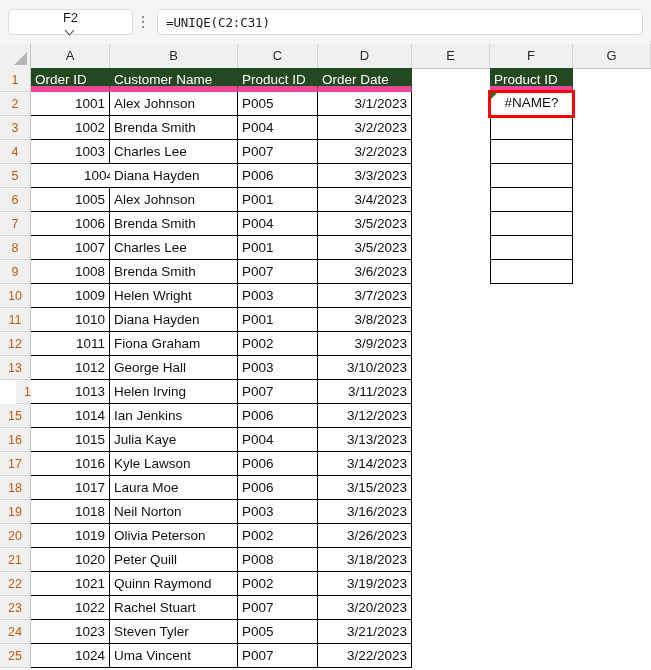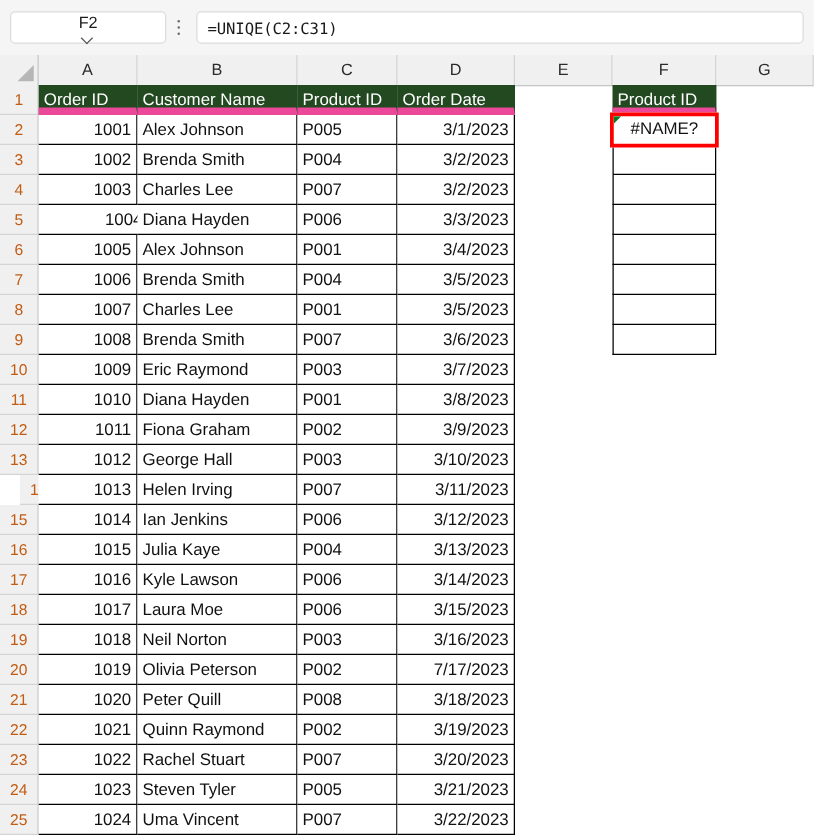--- a/index.html
+++ b/index.html
@@ -320,21 +320,21 @@
       <div class="cell dcell right" style="left: 318px; width: 94px; top: 168px;">3/5/2023</div>
       <div class="cell dcell right" style="left: 31px; width: 79px; top: 192px;">1007</div>
       <div class="cell dcell left" style="left: 110px; width: 128px; top: 192px;">Charles Lee</div>
       <div class="cell dcell left" style="left: 238px; width: 80px; top: 192px;">P001</div>
       <div class="cell dcell right" style="left: 318px; width: 94px; top: 192px;">3/5/2023</div>
       <div class="cell dcell right" style="left: 31px; width: 79px; top: 216px;">1008</div>
       <div class="cell dcell left" style="left: 110px; width: 128px; top: 216px;">Brenda Smith</div>
       <div class="cell dcell left" style="left: 238px; width: 80px; top: 216px;">P007</div>
       <div class="cell dcell right" style="left: 318px; width: 94px; top: 216px;">3/6/2023</div>
       <div class="cell dcell right" style="left: 31px; width: 79px; top: 240px;">1009</div>
-      <div class="cell dcell left" style="left: 110px; width: 128px; top: 240px;">Eric Raymond</div>
+      <div class="cell dcell left" style="left: 110px; width: 128px; top: 240px;">Helen Wright</div>
       <div class="cell dcell left" style="left: 238px; width: 80px; top: 240px;">P003</div>
       <div class="cell dcell right" style="left: 318px; width: 94px; top: 240px;">3/7/2023</div>
       <div class="cell dcell right" style="left: 31px; width: 79px; top: 264px;">1010</div>
       <div class="cell dcell left" style="left: 110px; width: 128px; top: 264px;">Diana Hayden</div>
       <div class="cell dcell left" style="left: 238px; width: 80px; top: 264px;">P001</div>
       <div class="cell dcell right" style="left: 318px; width: 94px; top: 264px;">3/8/2023</div>
       <div class="cell dcell right" style="left: 31px; width: 79px; top: 288px;">1011</div>
       <div class="cell dcell left" style="left: 110px; width: 128px; top: 288px;">Fiona Graham</div>
       <div class="cell dcell left" style="left: 238px; width: 80px; top: 288px;">P002</div>
       <div class="cell dcell right" style="left: 318px; width: 94px; top: 288px;">3/9/2023</div>
@@ -362,21 +362,21 @@
       <div class="cell dcell left" style="left: 110px; width: 128px; top: 432px;">Laura Moe</div>
       <div class="cell dcell left" style="left: 238px; width: 80px; top: 432px;">P006</div>
       <div class="cell dcell right" style="left: 318px; width: 94px; top: 432px;">3/15/2023</div>
       <div class="cell dcell right" style="left: 31px; width: 79px; top: 456px;">1018</div>
       <div class="cell dcell left" style="left: 110px; width: 128px; top: 456px;">Neil Norton</div>
       <div class="cell dcell left" style="left: 238px; width: 80px; top: 456px;">P003</div>
       <div class="cell dcell right" style="left: 318px; width: 94px; top: 456px;">3/16/2023</div>
       <div class="cell dcell right" style="left: 31px; width: 79px; top: 480px;">1019</div>
       <div class="cell dcell left" style="left: 110px; width: 128px; top: 480px;">Olivia Peterson</div>
       <div class="cell dcell left" style="left: 238px; width: 80px; top: 480px;">P002</div>
-      <div class="cell dcell right" style="left: 318px; width: 94px; top: 480px;">7/17/2023</div>
+      <div class="cell dcell right" style="left: 318px; width: 94px; top: 480px;">3/26/2023</div>
       <div class="cell dcell right" style="left: 31px; width: 79px; top: 504px;">1020</div>
       <div class="cell dcell left" style="left: 110px; width: 128px; top: 504px;">Peter Quill</div>
       <div class="cell dcell left" style="left: 238px; width: 80px; top: 504px;">P008</div>
       <div class="cell dcell right" style="left: 318px; width: 94px; top: 504px;">3/18/2023</div>
       <div class="cell dcell right" style="left: 31px; width: 79px; top: 528px;">1021</div>
       <div class="cell dcell left" style="left: 110px; width: 128px; top: 528px;">Quinn Raymond</div>
       <div class="cell dcell left" style="left: 238px; width: 80px; top: 528px;">P002</div>
       <div class="cell dcell right" style="left: 318px; width: 94px; top: 528px;">3/19/2023</div>
       <div class="cell dcell right" style="left: 31px; width: 79px; top: 552px;">1022</div>
       <div class="cell dcell left" style="left: 110px; width: 128px; top: 552px;">Rachel Stuart</div>

